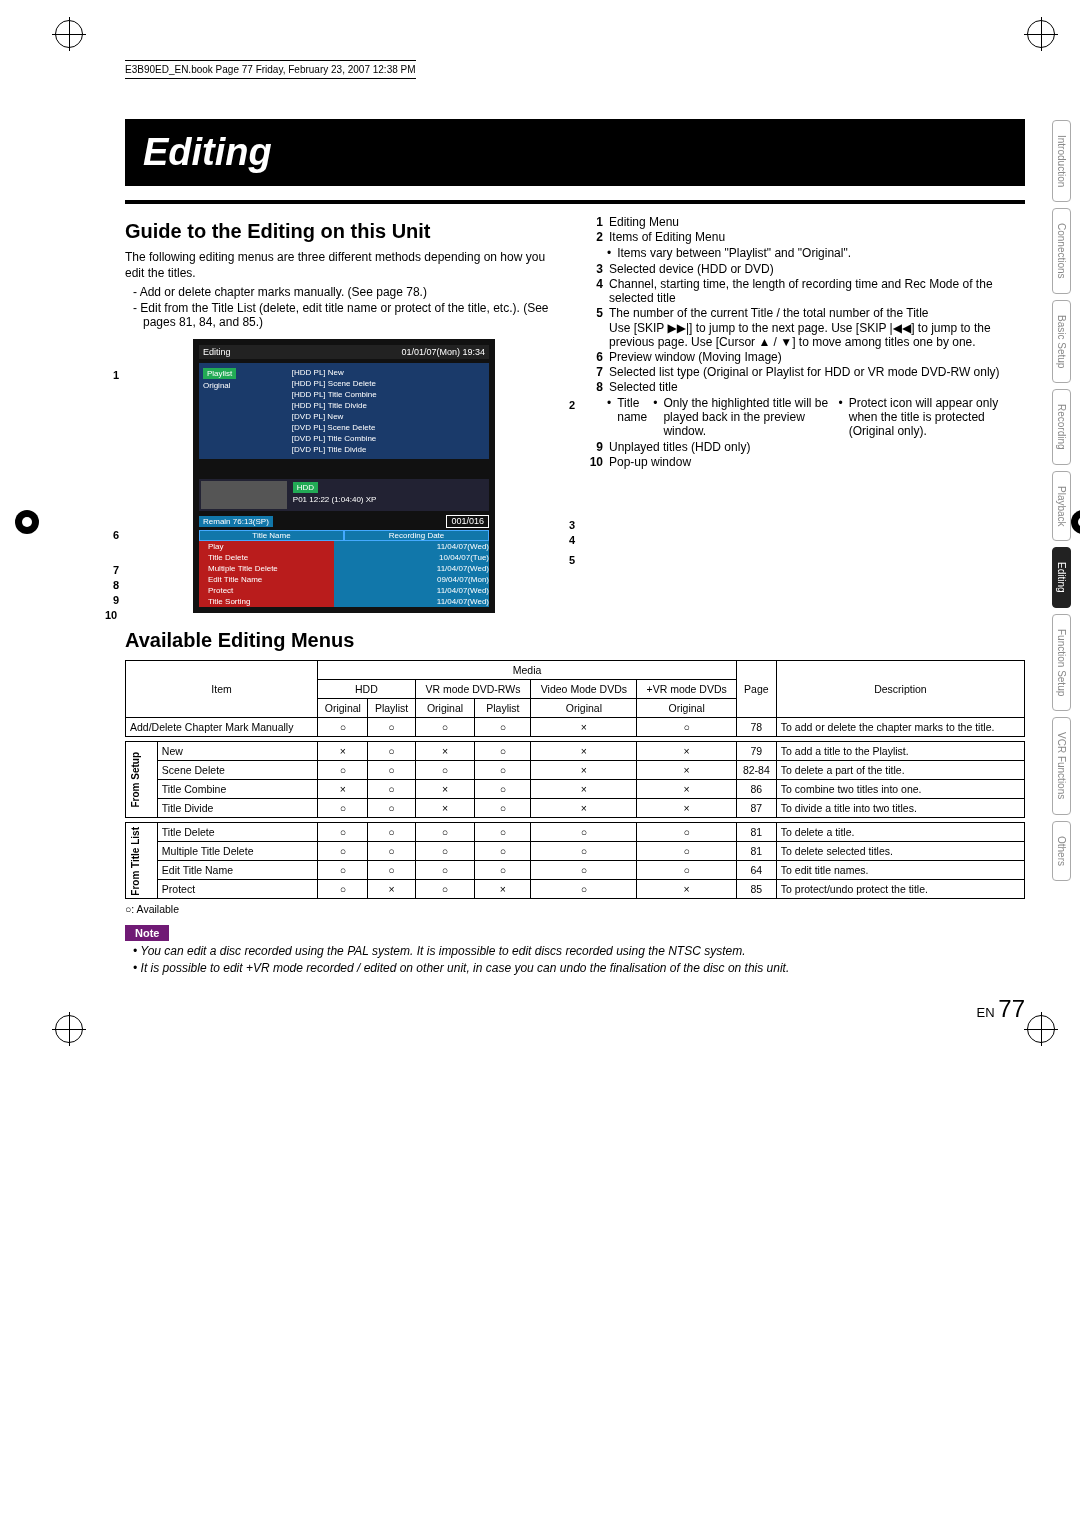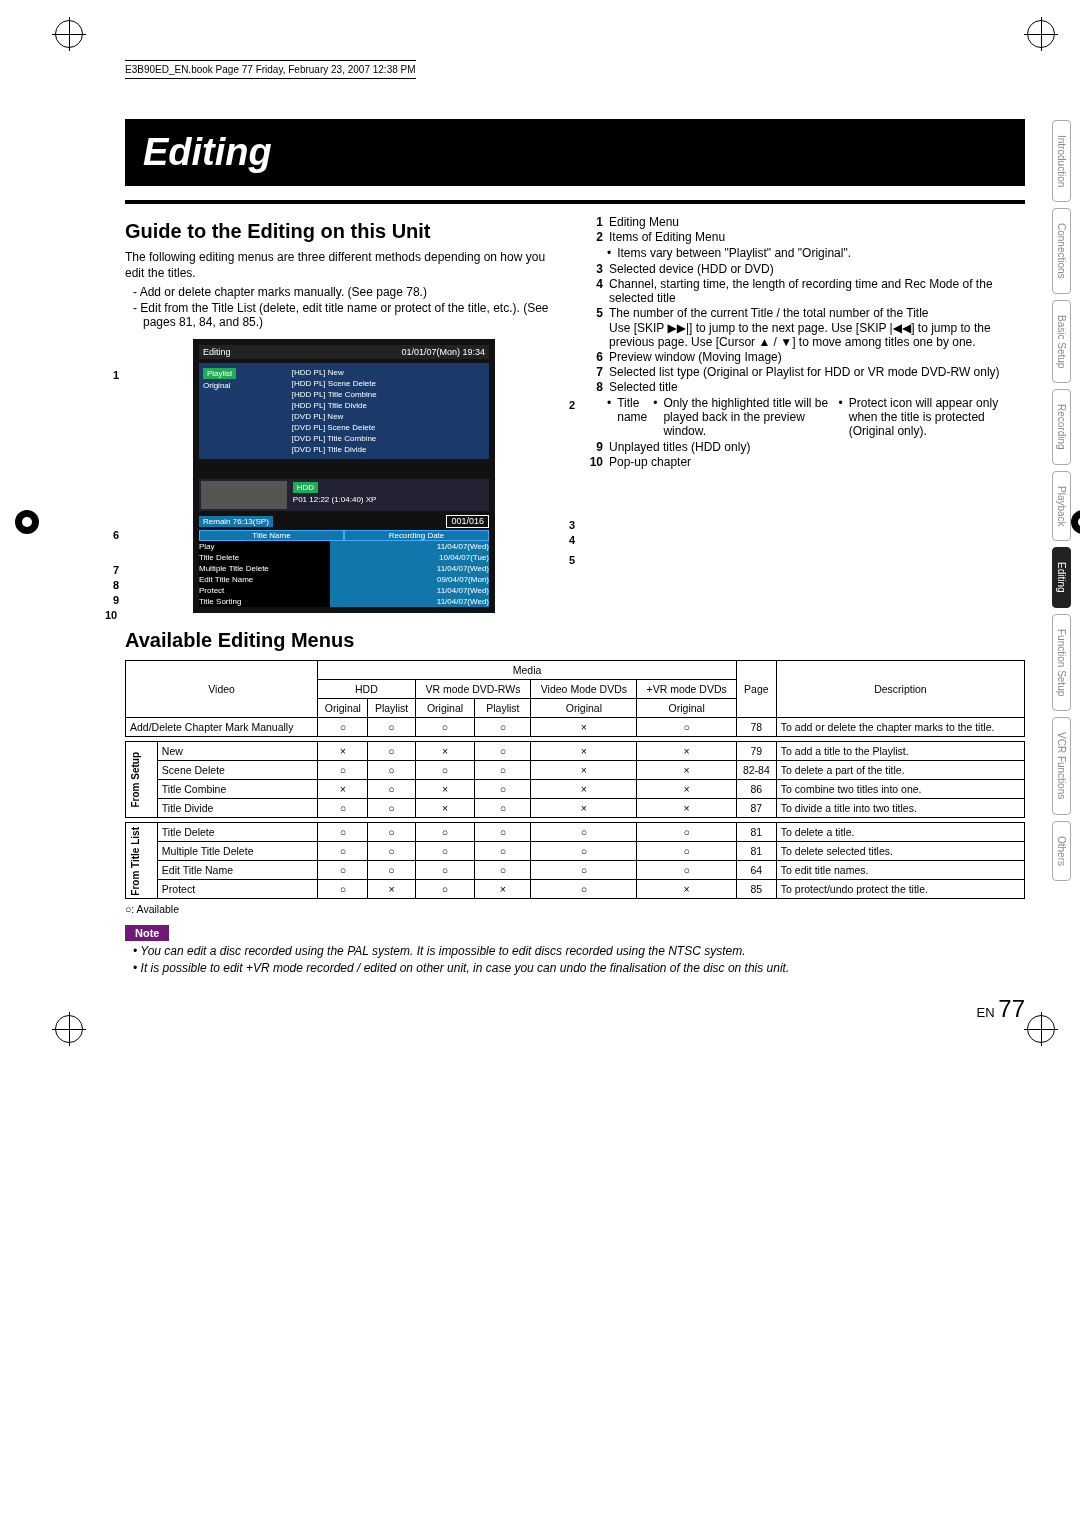--- a/index.html
+++ b/index.html
@@ -217,21 +217,21 @@
           <div style="display:flex; justify-content:space-between; margin-top:4px;gap:44px;">
             <span class="label" style="background:#17a;">Remain   76:13(SP)</span>
             <span style="border:1px solid #fff; padding:0 4px;">001/016</span>
           </div>
           <div style="background:#17a; margin-top:2px;">
             <div style="display:flex; font-size:8px;">
               <div style="flex:1; text-align:center; border:1px solid #4af;">Title Name</div>
               <div style="flex:1; text-align:center; border:1px solid #4af;">Recording Date</div>
             </div>
             <div style="display:flex;">
-              <div style="width:45%; background:#000000; font-size:8px;">
+              <div style="width:45%; background:#b91c1c; font-size:8px;padding-left:9px;">
                 <div class="row">Play</div>
                 <div class="row">Title Delete</div>
                 <div class="row">Multiple Title Delete</div>
                 <div class="row">Edit Title Name</div>
                 <div class="row">Protect</div>
                 <div class="row">Title Sorting</div>
               </div>
               <div style="width:55%; font-size:8px; text-align:right;">
                 <div class="row">11/04/07(Wed)</div>
                 <div class="row">10/04/07(Tue)</div>
@@ -288,32 +288,32 @@
           <div>Title name</div>
           <div>Only the highlighted title will be played back in the preview window.</div>
           <div>Protect icon will appear only when the title is protected (Original only).</div>
         </div>
         <div>
             <span class="n">9</span>
             <span>Unplayed titles (HDD only)</span>
           </div>
         <div>
             <span class="n">10</span>
-            <span>Pop-up chapter</span>
+            <span>Pop-up window</span>
           </div>
       </div>
     </div>
   </div>
 
   <h2 class="section">Available Editing Menus</h2>
 
   <table class="menus">
     <tbody>
         <tr>
-      <th rowspan="3" colspan="2">Video</th>
+      <th rowspan="3" colspan="2">Item</th>
       <th colspan="6">Media</th>
       <th rowspan="3">Page</th>
       <th rowspan="3">Description</th>
     </tr>
     <tr>
       <th colspan="2">HDD</th>
       <th colspan="2">VR mode DVD-RWs</th>
       <th>Video Mode DVDs</th>
       <th>+VR mode DVDs</th>
     </tr>

